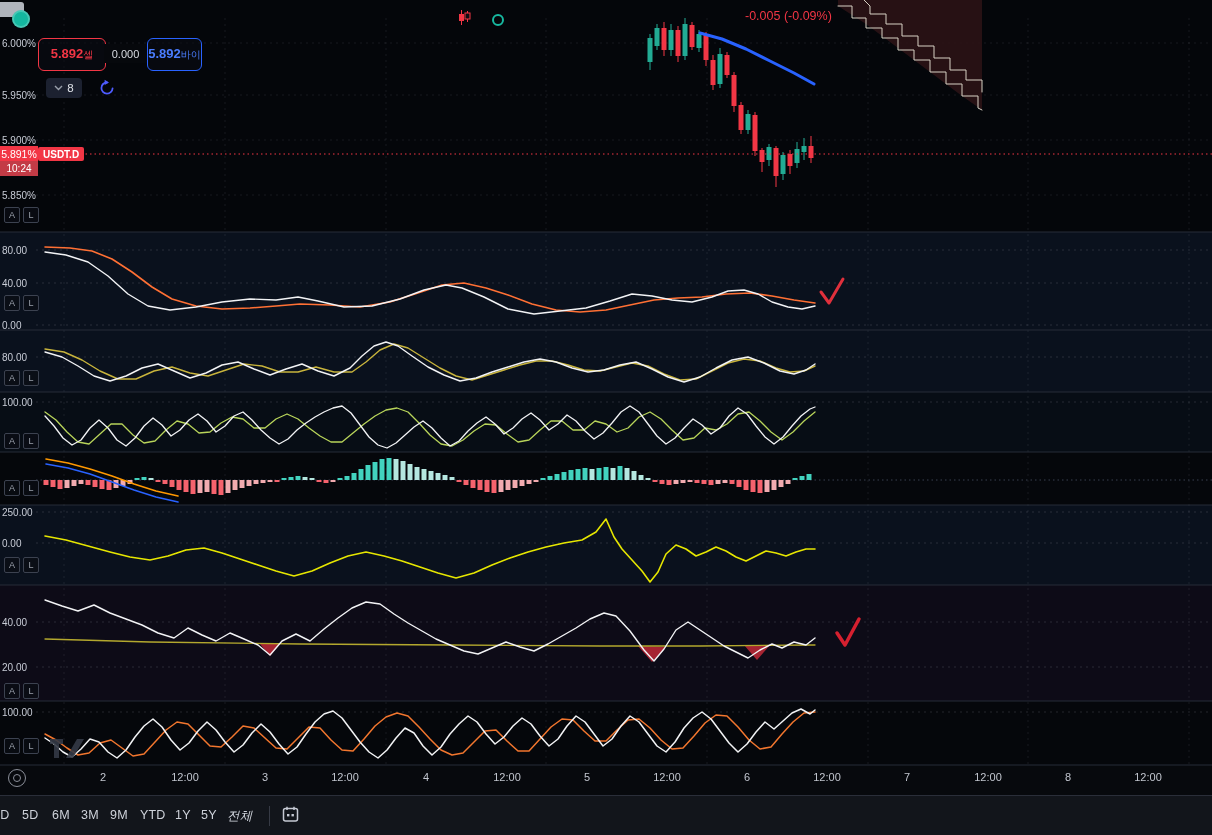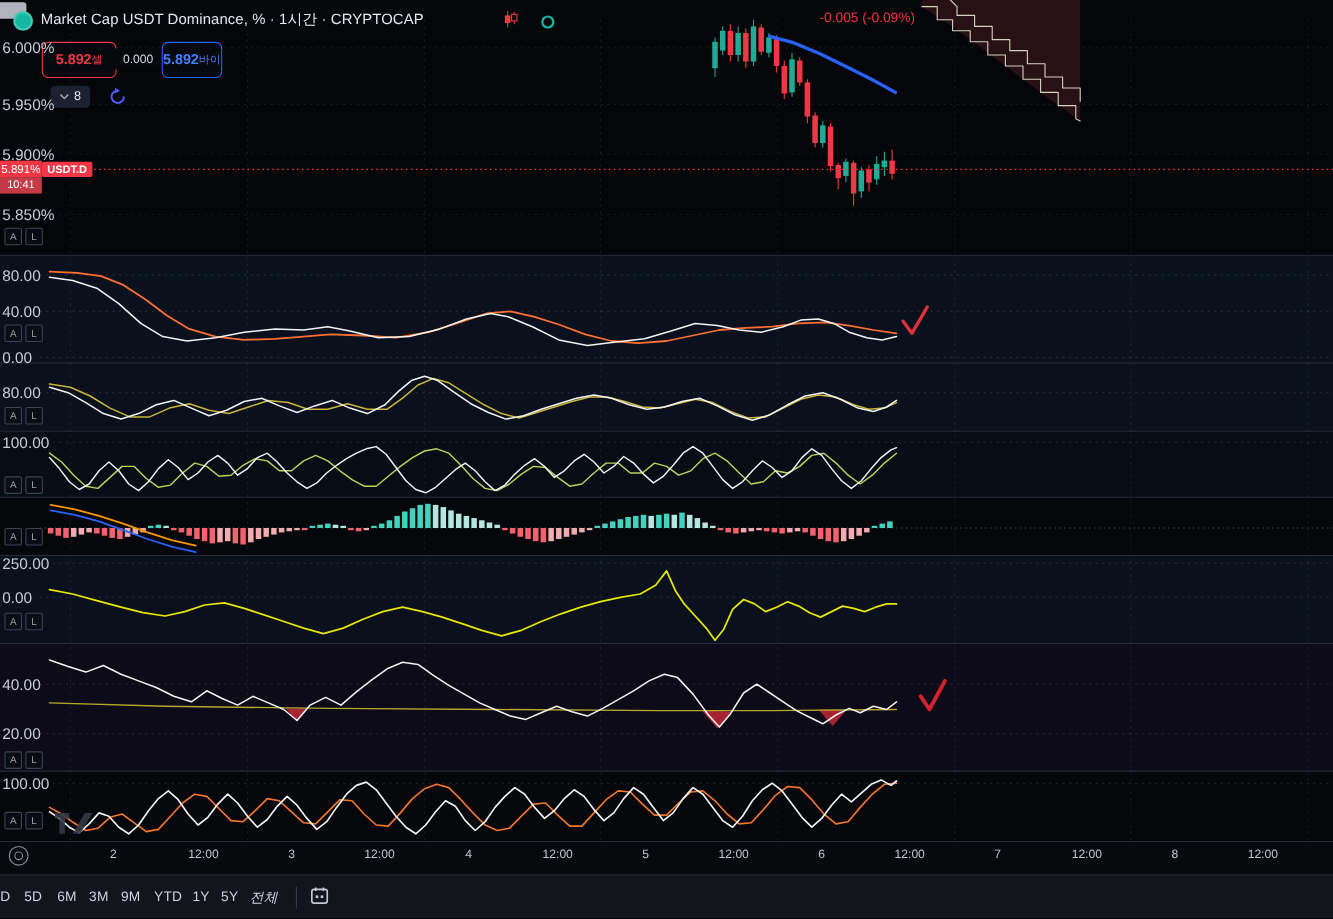--- a/index.html
+++ b/index.html
@@ -30,21 +30,21 @@
   .trade-lab{font-size:10px;}
   #spread{position:absolute;left:104px;top:44px;width:43px;height:19px;background:#06080c;color:#d9dce2;
           font-size:11px;display:flex;align-items:center;justify-content:center;}
 
   
   #interval-dd{position:absolute;left:46px;top:78px;width:36px;height:20px;background:#1c2130;border-radius:4px;
                display:flex;align-items:center;justify-content:center;gap:4px;color:#dfe2e8;font-size:11.5px;cursor:pointer;}
   #refresh{position:absolute;left:98px;top:79px;width:18px;height:18px;cursor:pointer;}
 
   
-  .scale-label{position:absolute;left:2px;transform:translateY(-50%);font-size:14px;color:#c8ccd6;white-space:nowrap;}
+  .scale-label{position:absolute;left:2px;transform:translateY(-50%);font-size:10px;color:#c8ccd6;white-space:nowrap;}
   .tag{position:absolute;left:0;width:38px;height:15px;color:#fff;font-size:10.5px;display:flex;align-items:center;
        justify-content:center;white-space:nowrap;}
   #price-tag{top:146px;background:#f23645;}
   #countdown-tag{top:161px;background:#c33b46;font-size:10px;}
   #symbol-flag{position:absolute;left:38px;top:147px;height:14px;padding:0 5px;background:#f23645;color:#fff;
                font-size:10px;font-weight:bold;border-radius:2px;display:flex;align-items:center;}
 
   
   .al{position:absolute;left:4px;display:flex;gap:3px;transform:translateY(-50%);}
   .al .sq{width:14px;height:14px;border:1px solid #3c4250;border-radius:2px;background:rgba(10,13,20,.7);
@@ -291,21 +291,20 @@
       <path d="M821,292 l8,11 l14,-24" fill="none" stroke="#e0303c" stroke-width="3" stroke-linecap="round" stroke-linejoin="round"></path>
       <path d="M837,633 l8,12 l14,-26" fill="none" stroke="#d6202f" stroke-width="3.5" stroke-linecap="round" stroke-linejoin="round"></path>
       <path d="M50,739 h13 v5 h-4 v14 h-5 v-14 h-4 z" fill="#343a46" opacity="0.9"></path>
       <path d="M66,758 l11,-19 h7 l-11,19 z" fill="#343a46" opacity="0.9"></path>
     </svg>
 
   <div class="cropped-btn"></div>
 
   <div id="header">
     <span class="logo"></span>
-    <span class="title">Market Cap USDT Dominance, % · 1시간 · CRYPTOCAP</span>
     <span class="candle-ic">
       <svg width="13" height="15">
           <line x1="3.5" y1="0" x2="3.5" y2="15" stroke="#f23645" stroke-width="1"></line>
         <rect x="1" y="4" width="5" height="7" fill="#f23645"></rect>
         <line x1="9.5" y1="1" x2="9.5" y2="12" stroke="#f23645" stroke-width="1"></line>
         <rect x="7" y="3" width="5" height="6" fill="#0b0e13" stroke="#f23645"></rect>
         </svg>
     </span>
     <span class="dot-ic"></span>
     <span class="change">-0.005 (-0.09%)</span>
@@ -328,21 +327,21 @@
     <span>8</span>
   </div>
   <span id="refresh">
     <svg width="18" height="18" viewBox="0 0 18 18">
       <path d="M14.6,9.3 A5.6,5.6 0 1 1 9,3.4" fill="none" stroke="#4e5cff" stroke-width="1.8" stroke-linecap="round"></path>
       <polygon points="6.6,0.8 11,3.4 6.6,6" fill="#4e5cff"></polygon>
       </svg>
   </span>
 
   <div id="price-tag" class="tag">5.891%</div>
-  <div id="countdown-tag" class="tag">10:41</div>
+  <div id="countdown-tag" class="tag">10:24</div>
   <div id="symbol-flag">USDT.D</div>
 
   <div id="scales">
       <span class="scale-label" style="top: 43px;">6.000%</span>
       <span class="scale-label" style="top: 95px;">5.950%</span>
       <span class="scale-label" style="top: 140px;">5.900%</span>
       <span class="scale-label" style="top: 195px;">5.850%</span>
       <span class="scale-label" style="top: 250px;">80.00</span>
       <span class="scale-label" style="top: 283px;">40.00</span>
       <span class="scale-label" style="top: 325px;">0.00</span>

